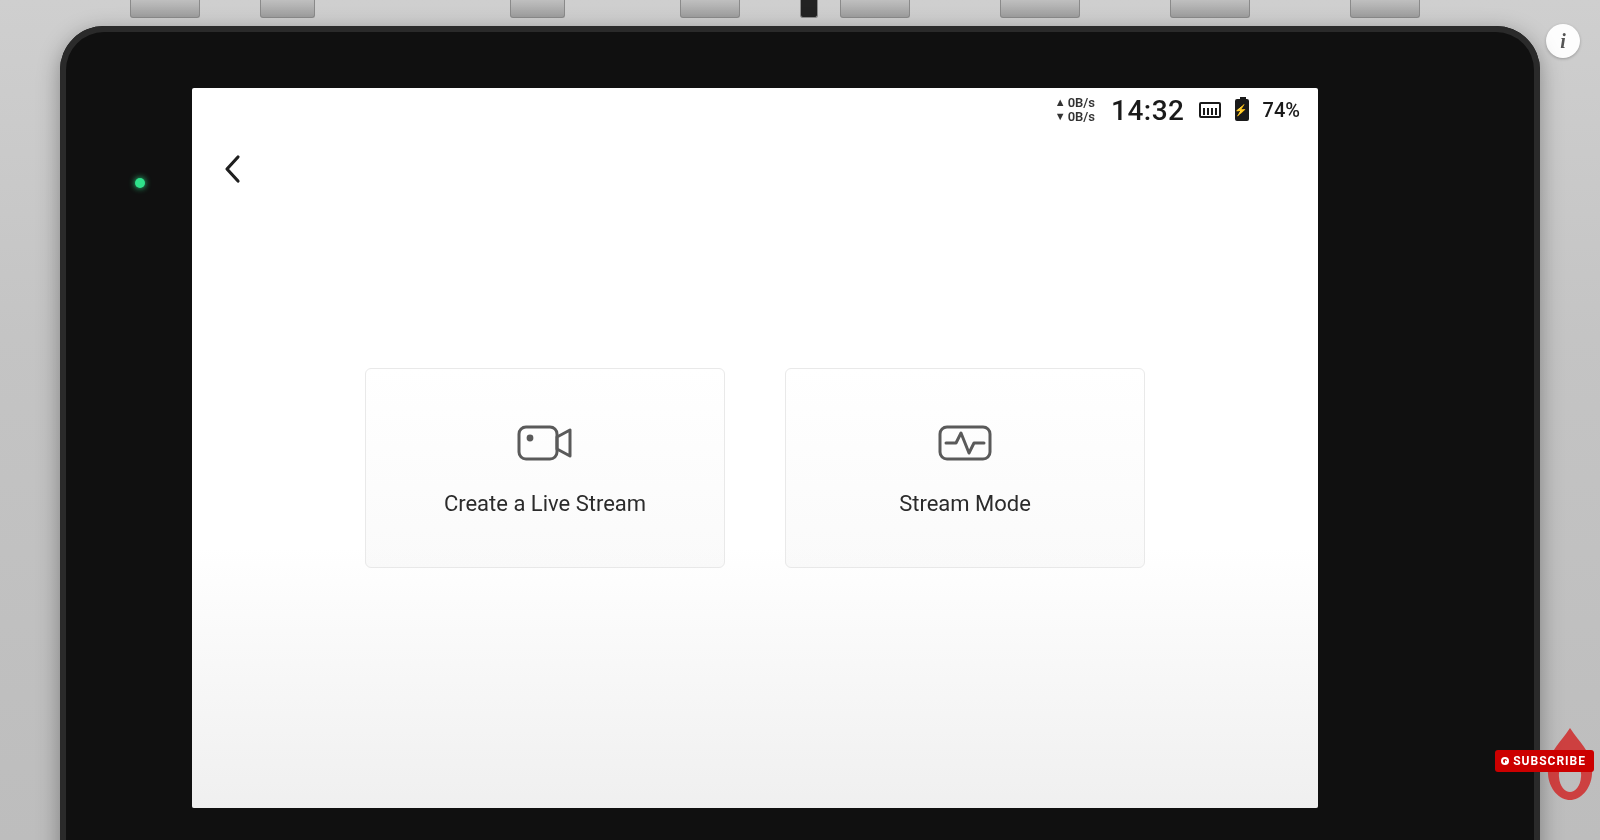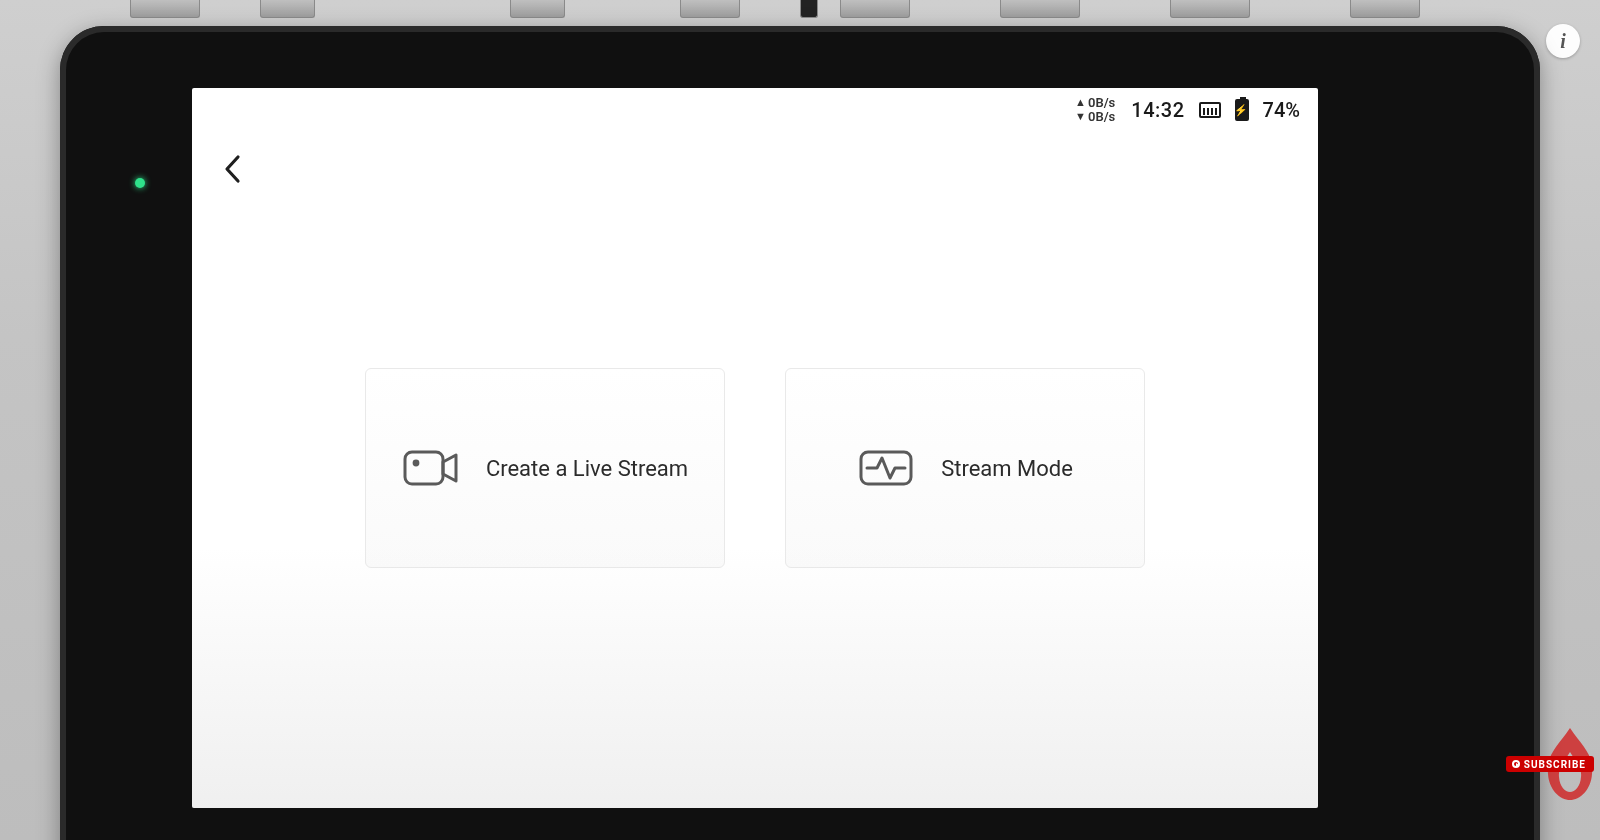--- a/index.html
+++ b/index.html
@@ -36,39 +36,39 @@
     }
 
     
     .status{
       height:44px; display:flex; justify-content:flex-end; align-items:center;
       padding:0 18px; gap:14px; color:#1a1a1a; font-size:20px; font-weight:500;
     }
     .netcol{ display:flex; flex-direction:column; line-height:14px; font-size:13px; font-weight:600; color:#333; margin-right:2px;}
     .netrow{display:flex;align-items:center;gap:2px;}
     .arr{font-size:11px;}
-    .clock{font-size:20px; letter-spacing:.5px;}
+    .clock{font-size:28px; letter-spacing:.5px;}
     .sim{ width:22px; height:16px; border:2px solid #1a1a1a; border-radius:2px; position:relative; display:flex; align-items:flex-end; justify-content:space-around; padding:1px;}
     .sim span{width:2px;height:70%;background:#1a1a1a;}
     .batt{ width:14px; height:22px; border:2px solid #1a1a1a; border-radius:2px; position:relative; background:#1a1a1a;}
     .batt::before{content:'';position:absolute;top:-4px;left:3px;width:6px;height:2px;background:#1a1a1a;}
     .batt .bolt{position:absolute;inset:0;display:flex;align-items:center;justify-content:center;color:#fff;font-size:11px;}
 
     
     .nav{ padding:18px 22px; }
     .back{ width:38px; height:38px; display:flex; align-items:center; justify-content:center; cursor:pointer; }
 
     
     .cards{
       position:absolute; left:0; right:0; top:280px;
       display:flex; justify-content:center; gap:60px;
     }
     .card{
       width:360px; height:200px; border:1px solid #e9e9e9; border-radius:6px;
-      display:flex; flex-direction:row; align-items:center; justify-content:center;
+      display:flex; flex-direction:column; align-items:center; justify-content:center;
       gap:26px; cursor:pointer;
       background:linear-gradient(#ffffff,#fafafa);
     }
     .card .label{ font-size:22px; color:#2b2b2b; }
 
     
     .screen::after{
       content:''; position:absolute; left:0;right:0;bottom:0;height:260px;
       background:linear-gradient(to bottom, rgba(255,255,255,0) 0%, rgba(210,210,210,.35) 100%);
       pointer-events:none;
@@ -78,22 +78,22 @@
     .info{
       position:absolute; right:20px; top:24px; width:34px; height:34px;
       background:#fdfdfd; border-radius:50%; display:flex; align-items:center; justify-content:center;
       color:#555; font-family:Georgia,serif; font-style:italic; font-weight:bold; font-size:20px;
       box-shadow:0 1px 3px rgba(0,0,0,.25);
       cursor:pointer;
     }
 
     
     .sub{
-      position:absolute; right:6px; bottom:68px; height:16px; padding:0 8px 0 6px;
-      background:#cc0000; color:#fff; font-size:10px; letter-spacing:1px; font-weight:700;
+      position:absolute; right:6px; bottom:68px; height:22px; padding:0 8px 0 6px;
+      background:#cc0000; color:#fff; font-size:12px; letter-spacing:1px; font-weight:700;
       display:flex; align-items:center; gap:4px; border-radius:3px; cursor:pointer;
     }
     .sub .pc{width:8px;height:8px;border:2px solid #fff;border-radius:50%;position:relative;}
     .sub .pc::after{content:'';position:absolute;left:2px;top:1px;border-left:3px solid #fff;border-top:2px solid transparent;border-bottom:2px solid transparent;}
     .flame{
       position:absolute; right:2px; bottom:36px; width:56px; height:80px; pointer-events:none; opacity:.9;
     }
   </style>
 </head>
 <body>

